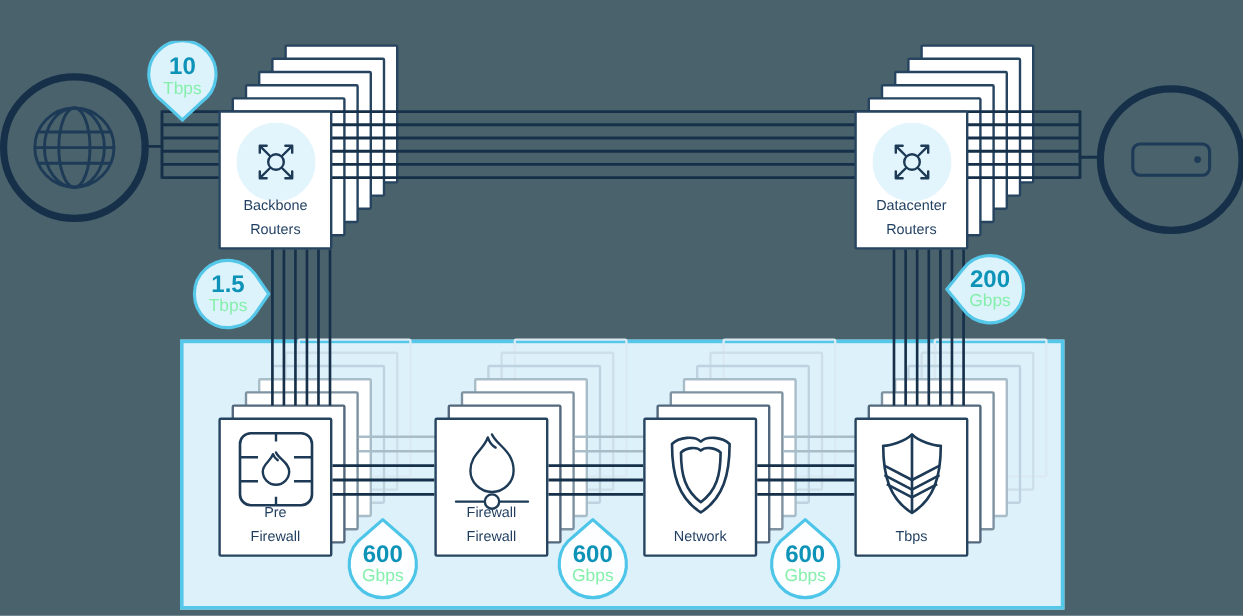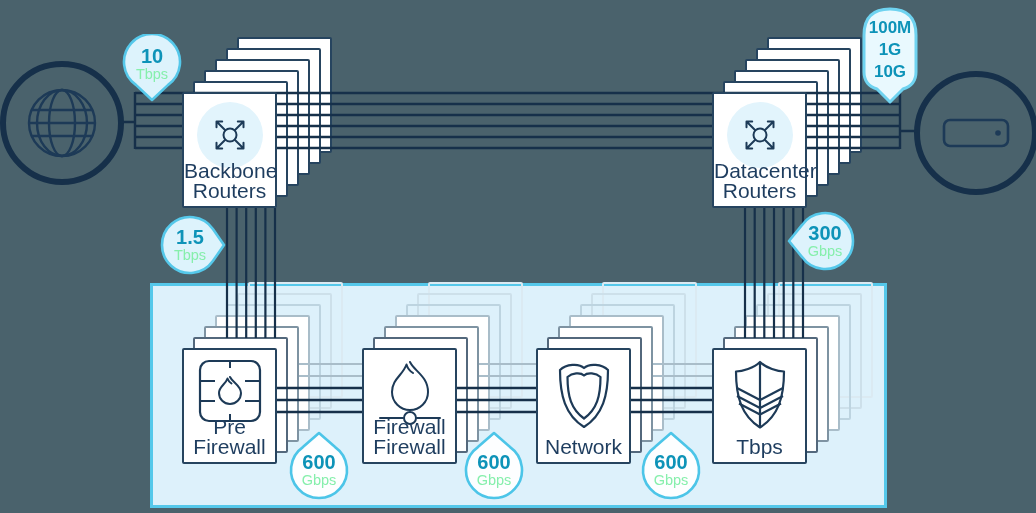--- a/index.html
+++ b/index.html
@@ -27,21 +27,21 @@
   .d3{left:calc(var(--sx) + 33px);top:calc(var(--sy) - 33px);z-index:2;}
   .d4{left:calc(var(--sx) + 44px);top:calc(var(--sy) - 44px);z-index:2;}
   .d5{left:calc(var(--sx) + 55px);top:calc(var(--sy) - 55px);z-index:2;}
   .f1{border-color:#53687c;} .f2{border-color:#7e93a2;} .f3{border-color:#a9bdc9;}
   .g1{left:calc(var(--sx) + 44px);top:calc(var(--sy) - 44px);background:transparent;border-color:#bdd4e0;z-index:2;}
   .g2{left:calc(var(--sx) + 55px);top:calc(var(--sy) - 55px);background:transparent;border-color:#cde0ea;z-index:2;}
   .g3{left:calc(var(--sx) + 66px);top:calc(var(--sy) - 66px);background:transparent;border-color:#dbeaf2;z-index:2;}
   .front{display:flex;flex-direction:column;align-items:center;}
   .node-ic{margin-top:8px;flex:0 0 auto;}
   .card-label{position:absolute;left:0;right:0;bottom:5px;text-align:center;
-    color:#1e3d5f;font-size:21px;line-height:20px;}
+    color:#1e3d5f;font-size:12px;line-height:20px;}
   .card-label span{display:block;}
 
   
   .end-node{position:absolute;z-index:2;}
 
   
   .badge{position:absolute;z-index:5;}
   .badge svg{position:absolute;left:0;top:0;}
   .badge-text{position:absolute;display:flex;flex-direction:column;align-items:center;justify-content:center;}
   .bv{font-weight:bold;font-size:20px;color:#0d93b8;line-height:20px;}
@@ -258,35 +258,25 @@
       <span class="bv">1.5</span>
       <span class="bu">Tbps</span>
     </div>
   </div>
 
   <div class="badge" style="left:787px;top:211px;width:70px;height:60px;">
     <svg width="70" height="60" viewBox="0 0 70 60">
       <path d="M2,30 L15.1,13.9 A28,28 0 1 1 15.1,46.1 Z" fill="#ddf3fc" stroke="#55c8ea" stroke-width="2.6" stroke-linejoin="round"></path>
     </svg>
     <div class="badge-text" style="left:8px;top:5px;width:60px;height:50px;">
-      <span class="bv">300</span>
+      <span class="bv">200</span>
       <span class="bu">Gbps</span>
     </div>
   </div>
 
-  <div class="badge speed-list" style="left:857px;top:2px;width:66px;height:104px;">
-    <svg width="66" height="104" viewBox="0 0 66 104">
-      <path d="M33,100 L20,87 Q7,83 7,70 L7,33 Q7,7 33,7 Q59,7 59,33 L59,70 Q59,83 46,87 Z" fill="#e9f9fe" stroke="#6fd3f0" stroke-width="3" stroke-linejoin="round"></path>
-    </svg>
-    <div class="badge-text" style="left:0;top:12px;width:66px;height:72px;">
-      <span class="bv">100M</span>
-      <span class="bv">1G</span>
-      <span class="bv">10G</span>
-    </div>
-  </div>
 
   <div class="badge" style="left:286px;top:430px;width:66px;height:70px;">
     <svg width="66" height="70" viewBox="0 0 66 70">
       <path d="M33,3 L16.9,17.1 A28,28 0 1 0 49.1,17.1 Z" fill="#fdfeff" stroke="#4cc5e8" stroke-width="2.6" stroke-linejoin="round"></path>
     </svg>
     <div class="badge-text" style="left:0;top:18px;width:66px;height:44px;">
       <span class="bv">600</span>
       <span class="bu">Gbps</span>
     </div>
   </div>

